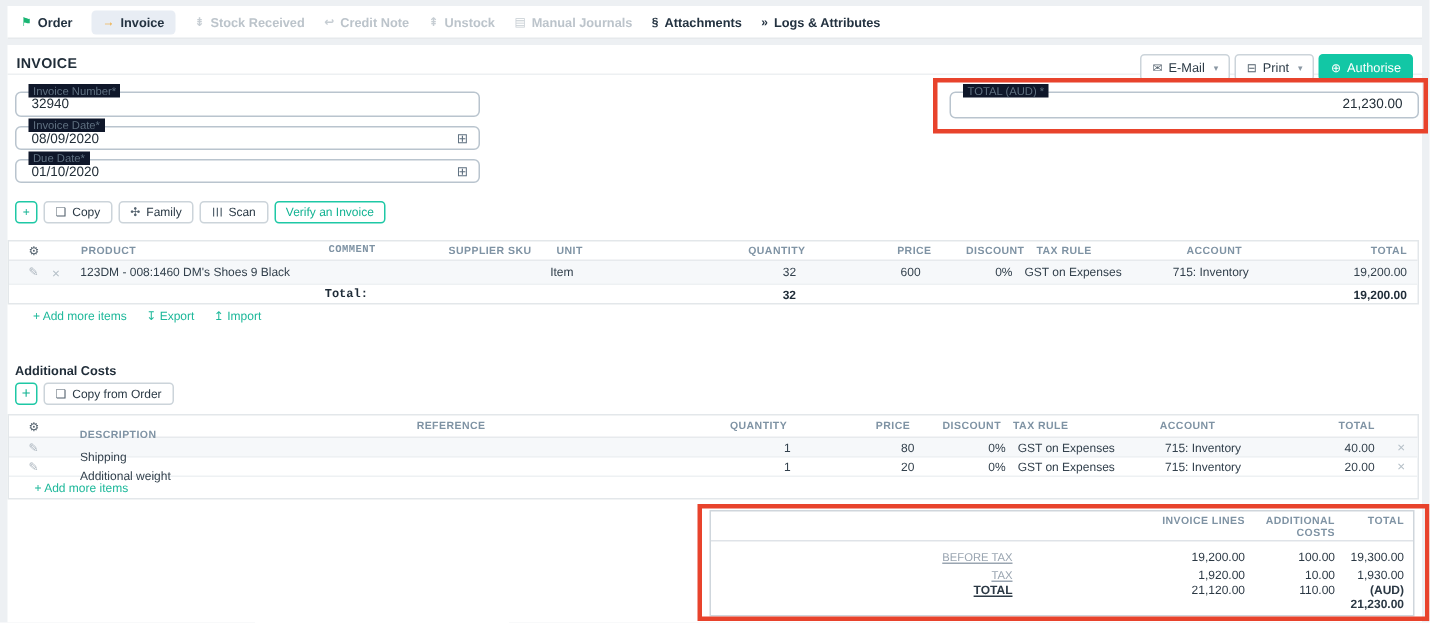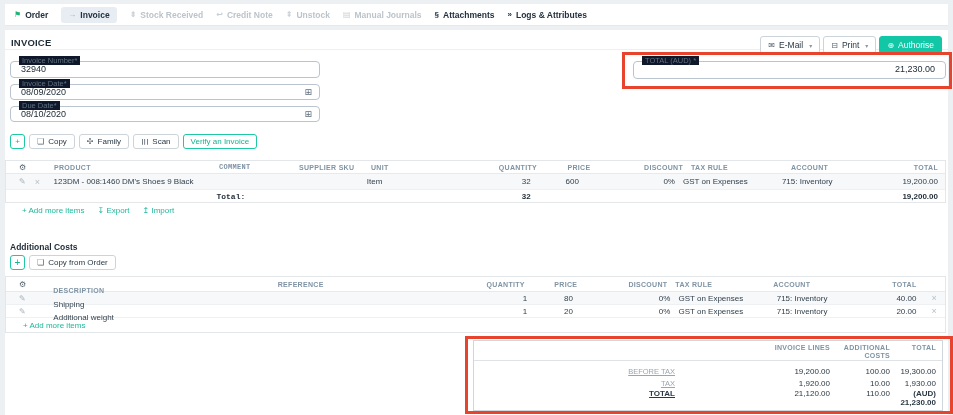--- a/index.html
+++ b/index.html
@@ -51,21 +51,21 @@
   .th { font-size:7px; font-weight:bold; color:#7f93a4; letter-spacing:.3px; }
   .td { font-size:8px; color:#33414d; }
   .stripe { background:#f6f8fa; }
   .cicons { display:flex; align-items:center; gap:9px; padding-left:13px; }
   .gear { color:#55636f; font-size:8px; }
   .pencil { color:#aab4bd; font-size:8px; cursor:pointer; }
   .xdel { color:#b6c0c8; font-size:9px; cursor:pointer; }
 
   
   .c-ic{width:48px;} .c-prod{width:165px;} .c-com{width:80px;font-family:Liberation Mono, monospace;} .c-sku{width:72px;} .c-unit{width:110px;}
-  .c-qty{width:56px;text-align:right;} .c-price{width:84px;text-align:center;} .c-disc{width:62px;text-align:right;}
+  .c-qty{width:56px;text-align:right;} .c-price{width:84px;text-align:right;} .c-disc{width:62px;text-align:right;}
   .c-tax{width:100px;padding-left:8px;} .c-acct{width:130px;padding-left:8px;}
   .c-tot{flex:1;text-align:right;padding-right:7px;}
   
   .c-desc{width:230px;margin-top:13px;} .c-ref{width:197px;} .c-x{width:22px;text-align:center;}
 
   .links { display:flex; gap:13px; font-size:8px; color:#1db89a; }
   .links span { cursor:pointer; white-space:nowrap; }
   .bold { font-weight:bold; color:#1f2c38; }
 
   
@@ -154,21 +154,21 @@
   </div>
 
   <div class="field" style="left:5px; top:54px; width:310px; height:16px;">
     <span class="flabel">Invoice Date*</span>
     <div class="fvalue">08/09/2020</div>
     <span class="cal">⊞</span>
   </div>
 
   <div class="field" style="left:5px; top:76px; width:310px; height:16px;">
     <span class="flabel">Due Date*</span>
-    <div class="fvalue">08/10/2020</div>
+    <div class="fvalue">01/10/2020</div>
     <span class="cal">⊞</span>
   </div>
 
   <div class="toolbar">
     <div class="btn plus">+</div>
     <div class="btn">
       <span class="bico">❏</span>
       <span>Copy</span>
     </div>
     <div class="btn">

